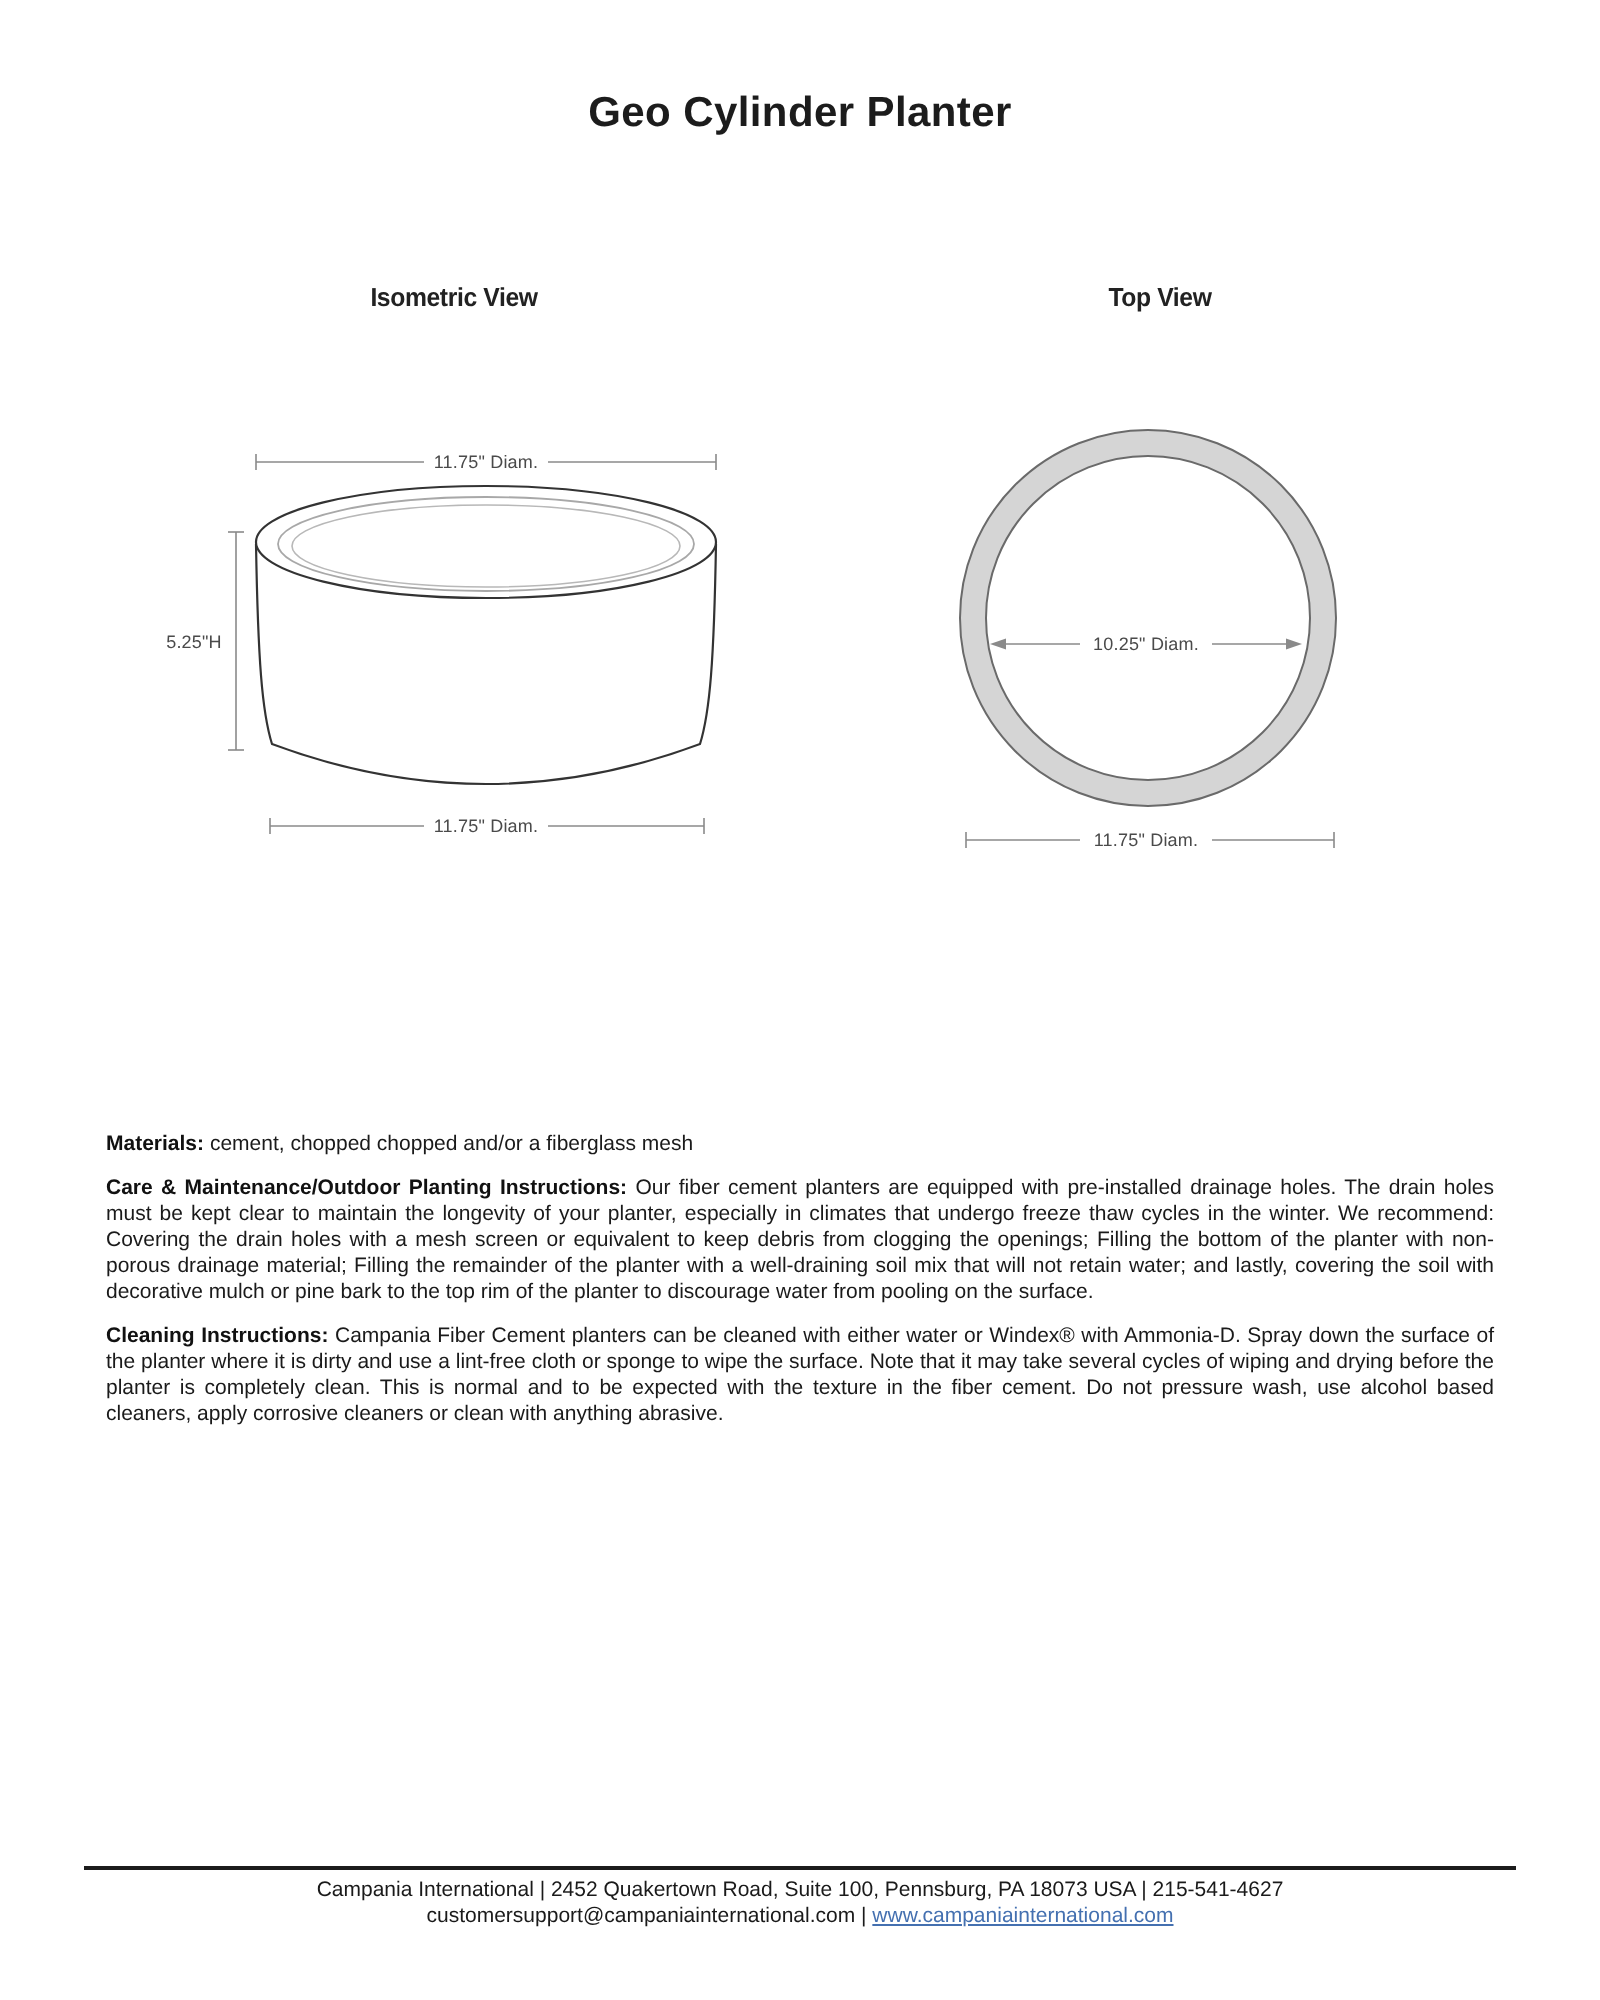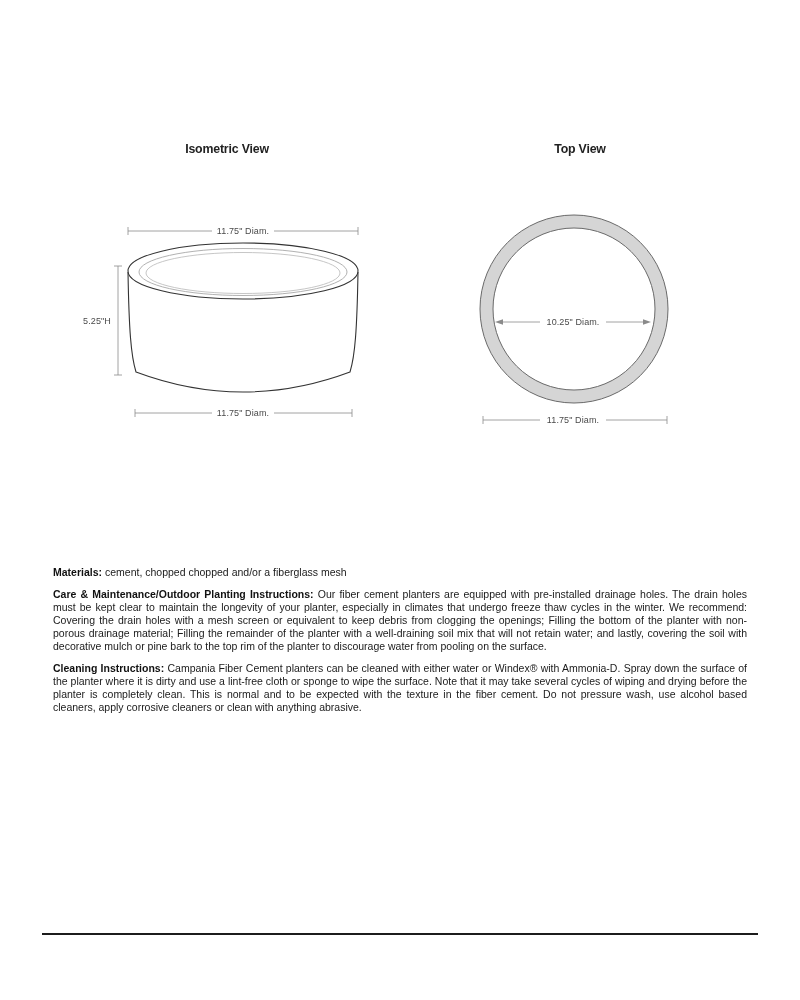--- a/index.html
+++ b/index.html
@@ -82,20 +82,21 @@
     color: #4470b0;
     text-decoration: underline;
     cursor: pointer;
   }
 </style>
 </head>
 <body>
 
 <div class="page">
 
+  <h1 class="doc-title">Geo Cylinder Planter</h1>
 
   <div class="view-label isometric">Isometric View</div>
   <div class="view-label topview">Top View</div>
 
   <svg class="drawing-svg" viewBox="0 190 800 250">
 
     <g>
 
       <path d="M128,272 C129,330 131,356 136,372 Q243,412 350,372 C355,356 357,330 358,272" fill="#ffffff" stroke="#333333" stroke-width="1.1"></path>
 
@@ -152,14 +153,18 @@
 
   <div class="content">
     <p class="materials"><b>Materials:</b> <span>cement, chopped chopped and/or a fiberglass mesh</span></p>
 
     <p><b>Care &amp; Maintenance/Outdoor Planting Instructions:</b> <span>Our fiber cement planters are equipped with pre-installed drainage holes. The drain holes must be kept clear to maintain the longevity of your planter, especially in climates that undergo freeze thaw cycles in the winter.  We recommend: Covering the drain holes with a mesh screen or equivalent to keep debris from clogging the openings; Filling the bottom of the planter with non-porous drainage material; Filling the remainder of the planter with a well-draining soil mix that will not retain water; and lastly, covering the soil with decorative mulch or pine bark to the top rim of the planter to discourage water from pooling on the surface.</span></p>
 
     <p><b>Cleaning Instructions:</b> <span>Campania Fiber Cement planters can be cleaned with either water or Windex® with Ammonia-D. Spray down the surface of the planter where it is dirty and use a lint-free cloth or sponge to wipe the surface. Note that it may take several cycles of wiping and drying before the planter is completely clean. This is normal and to be expected with the texture in the fiber cement. Do not pressure wash, use alcohol based cleaners, apply corrosive cleaners or clean with anything abrasive.</span></p>
   </div>
 
   <div class="footer-rule"></div>
+  <div class="footer-text">
+    <div>Campania International | 2452 Quakertown Road, Suite 100, Pennsburg, PA 18073 USA | 215-541-4627</div>
+    <div><span>customersupport@campaniainternational.com</span><span> | </span><a>www.campaniainternational.com</a></div>
+  </div>
 
 </div>
 
 </body></html>

